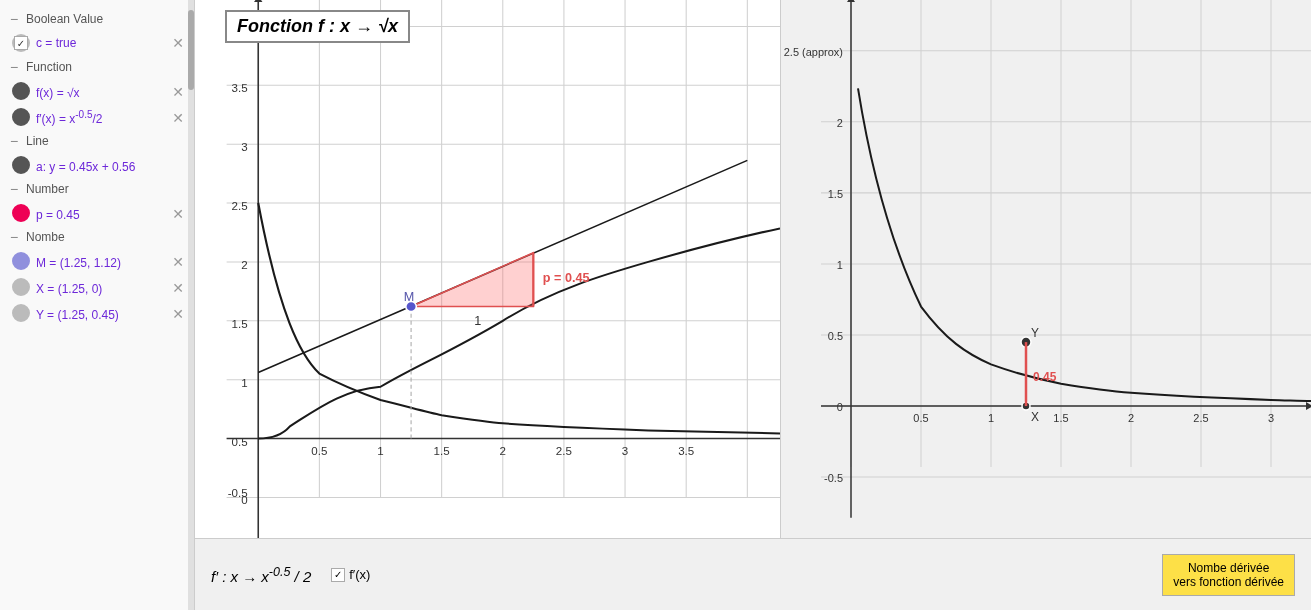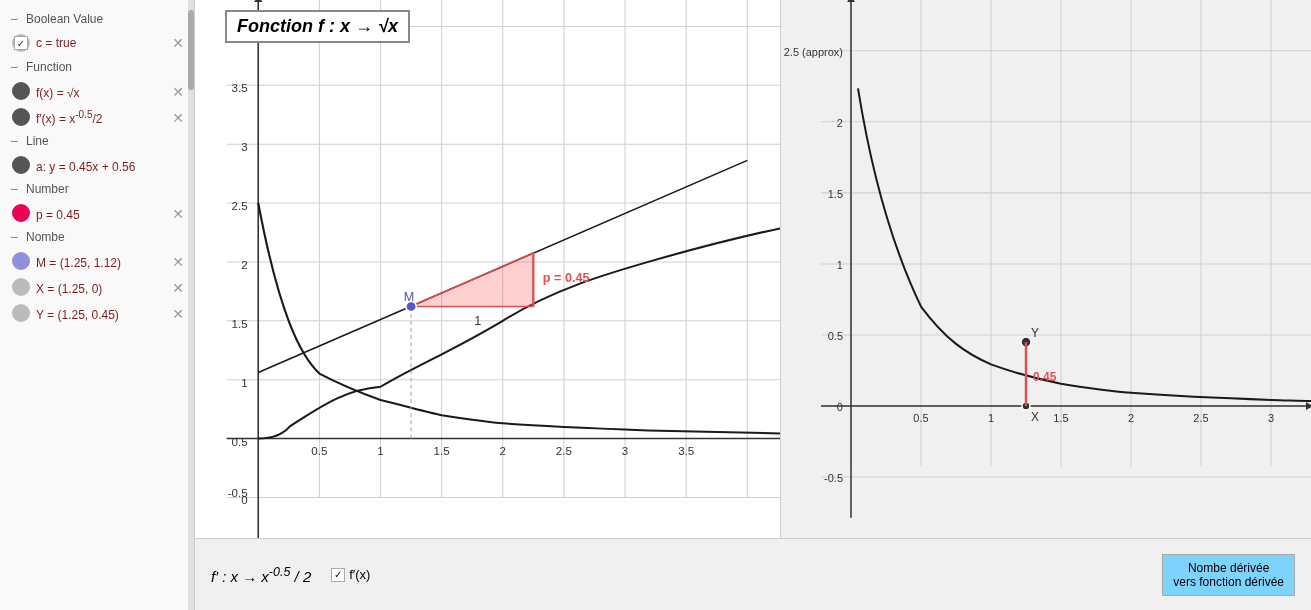--- a/index.html
+++ b/index.html
@@ -43,21 +43,21 @@
       flex-shrink: 0;
       cursor: pointer;
     }
     .circle-icon.dark { background: #555; border-color: #555; }
     .circle-icon.red { background: #e05; border-color: #e05; }
     .circle-icon.lavender { background: #9090dd; border-color: #9090dd; }
     .circle-icon.light-gray { background: #bbb; border-color: #bbb; }
     .item-label {
       flex: 1;
       font-size: 12px;
-      color: #7f1d1d;
+      color: #6d28d9;
       white-space: nowrap;
       overflow: hidden;
       text-overflow: ellipsis;
     }
     .close-icon {
       color: #999;
       font-size: 14px;
       cursor: pointer;
       padding: 0 2px;
     }
@@ -171,21 +171,21 @@
     .check-box {
       width: 14px; height: 14px;
       border: 1px solid #aaa;
       background: white;
       display: flex; align-items: center; justify-content: center;
       font-size: 10px;
     }
     .info-box {
       margin-left: auto;
       border: 1px solid #aaa;
-      background: #7dd3fc;
+      background: #fde047;
       padding: 6px 10px;
       font-size: 12px;
       text-align: center;
       max-width: 180px;
     }
   </style>
 </head>
 <body>
 
 <div id="sidebar" style="position:relative;">

